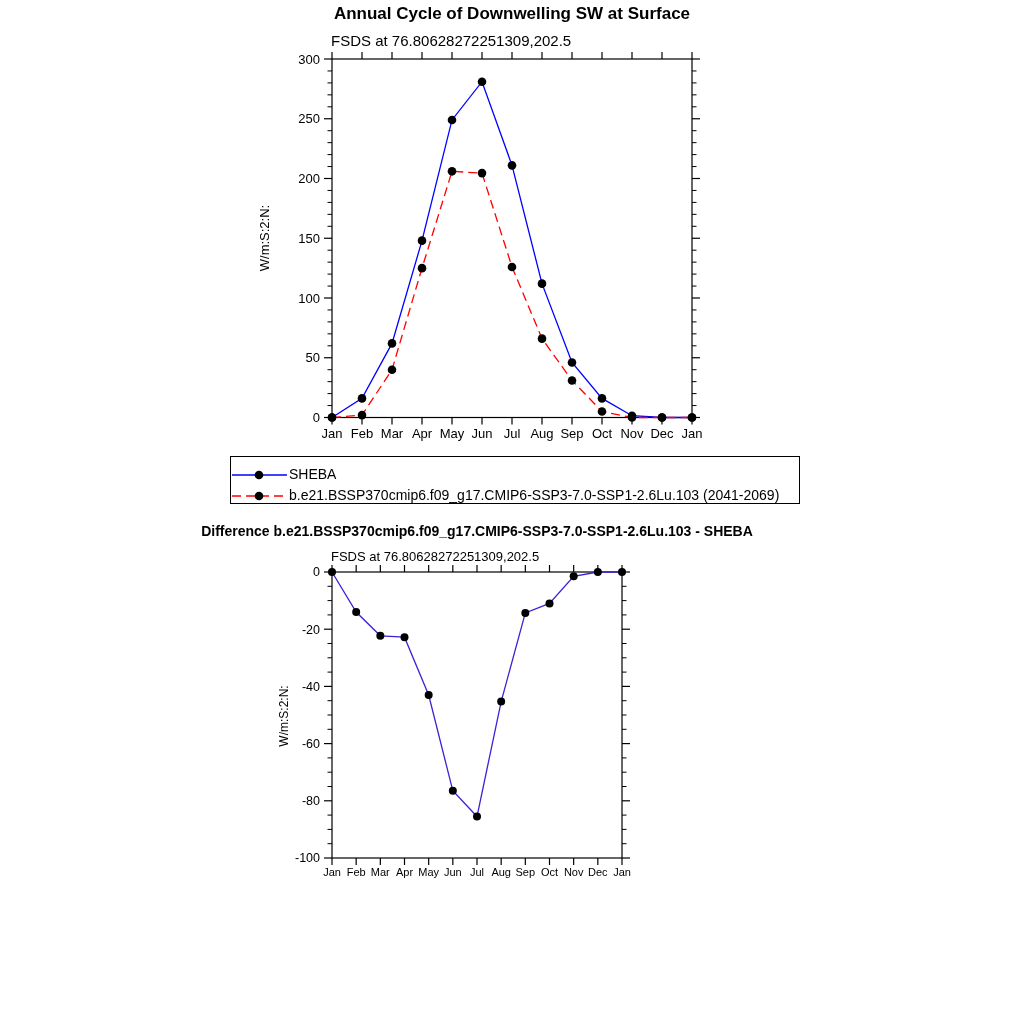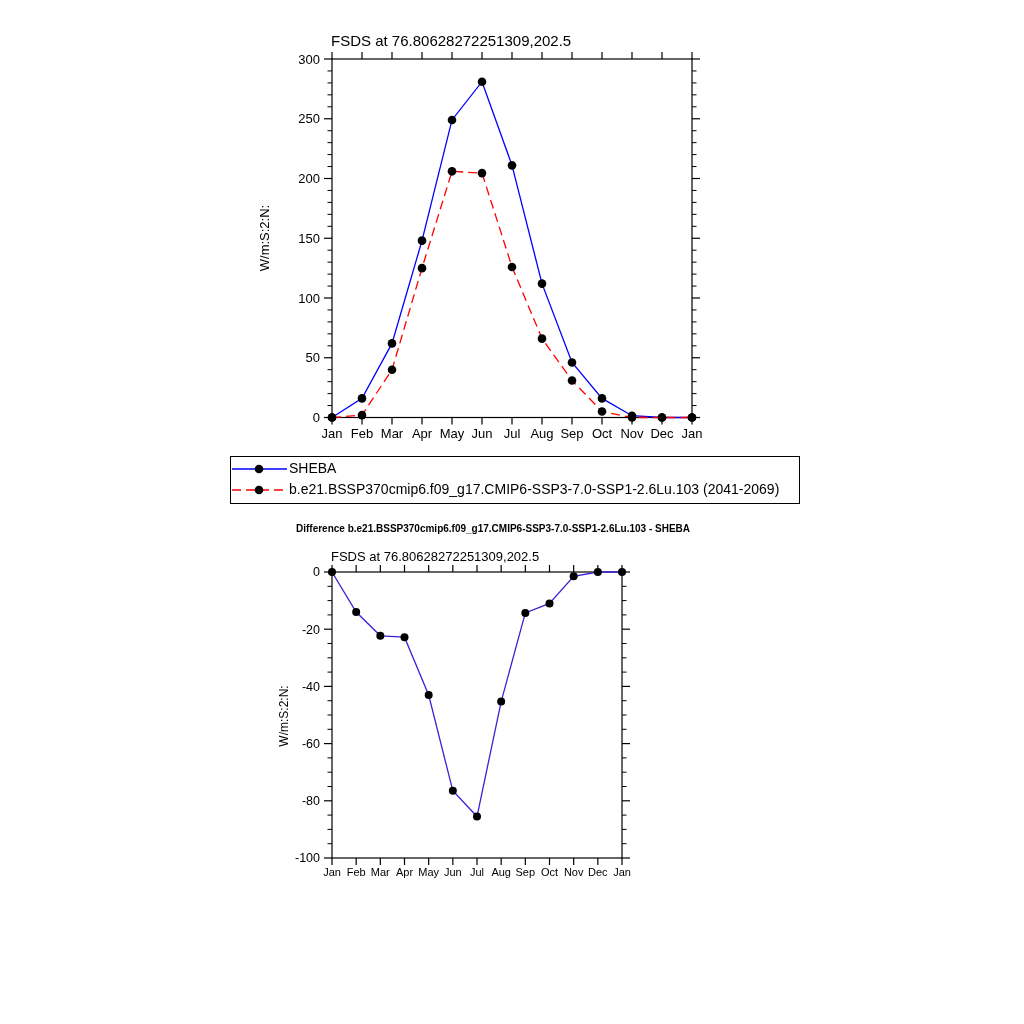--- a/index.html
+++ b/index.html
@@ -17,47 +17,48 @@
     overflow: hidden;
   }
   .abs { position: absolute; }
   .chart-title {
     font-weight: bold;
     white-space: nowrap;
     text-align: center;
   }
   #title1 { left: 192px; top: 4px; width: 640px; font-size: 17px; }
   #subtitle1 { left: 331px; top: 32px; font-size: 15px; white-space: nowrap; }
-  #title2 { left: 208px; top: 523px; width: 570px; font-size: 10px; }
+  #title2 { left: 192px; top: 523px; width: 570px; font-size: 14px; }
   #subtitle2 { left: 331px; top: 549px; font-size: 13px; white-space: nowrap; }
   #plot-svg { left: 0; top: 0; }
   #legend-box {
     left: 230px; top: 456px;
     width: 570px; height: 48px;
     border: 1px solid #000000;
     box-sizing: border-box;
-    padding-top: 1px;
+    padding-top: 7px;
   }
   .legend-row {
     display: flex;
     align-items: center;
     height: 21px;
   }
   .legend-row svg { flex: 0 0 58px; }
   .legend-label {
     font-size: 14px;
     white-space: nowrap;
     line-height: 21px;
   }
 </style>
 </head>
 <body>
 
 <div id="figure">
 
+  <div id="title1" class="abs chart-title">Annual Cycle of Downwelling SW at Surface</div>
   <div id="subtitle1" class="abs">FSDS at 76.80628272251309,202.5</div>
 
   <svg id="plot-svg" class="abs" width="1024" height="1024">
       <rect x="332" y="59" width="360" height="358.5" fill="none" stroke="#000000" stroke-width="1.2"></rect>
       <line x1="332" y1="417.5" x2="332" y2="424.5" stroke="#000000" stroke-width="1.2"></line>
       <line x1="332" y1="59" x2="332" y2="52" stroke="#000000" stroke-width="1.2"></line>
       <text x="332" y="437.5" font-size="13" text-anchor="middle" font-family="&quot;Liberation Sans&quot;, sans-serif" fill="#000000">Jan</text>
       <line x1="362" y1="417.5" x2="362" y2="424.5" stroke="#000000" stroke-width="1.2"></line>
       <line x1="362" y1="59" x2="362" y2="52" stroke="#000000" stroke-width="1.2"></line>
       <text x="362" y="437.5" font-size="13" text-anchor="middle" font-family="&quot;Liberation Sans&quot;, sans-serif" fill="#000000">Feb</text>

